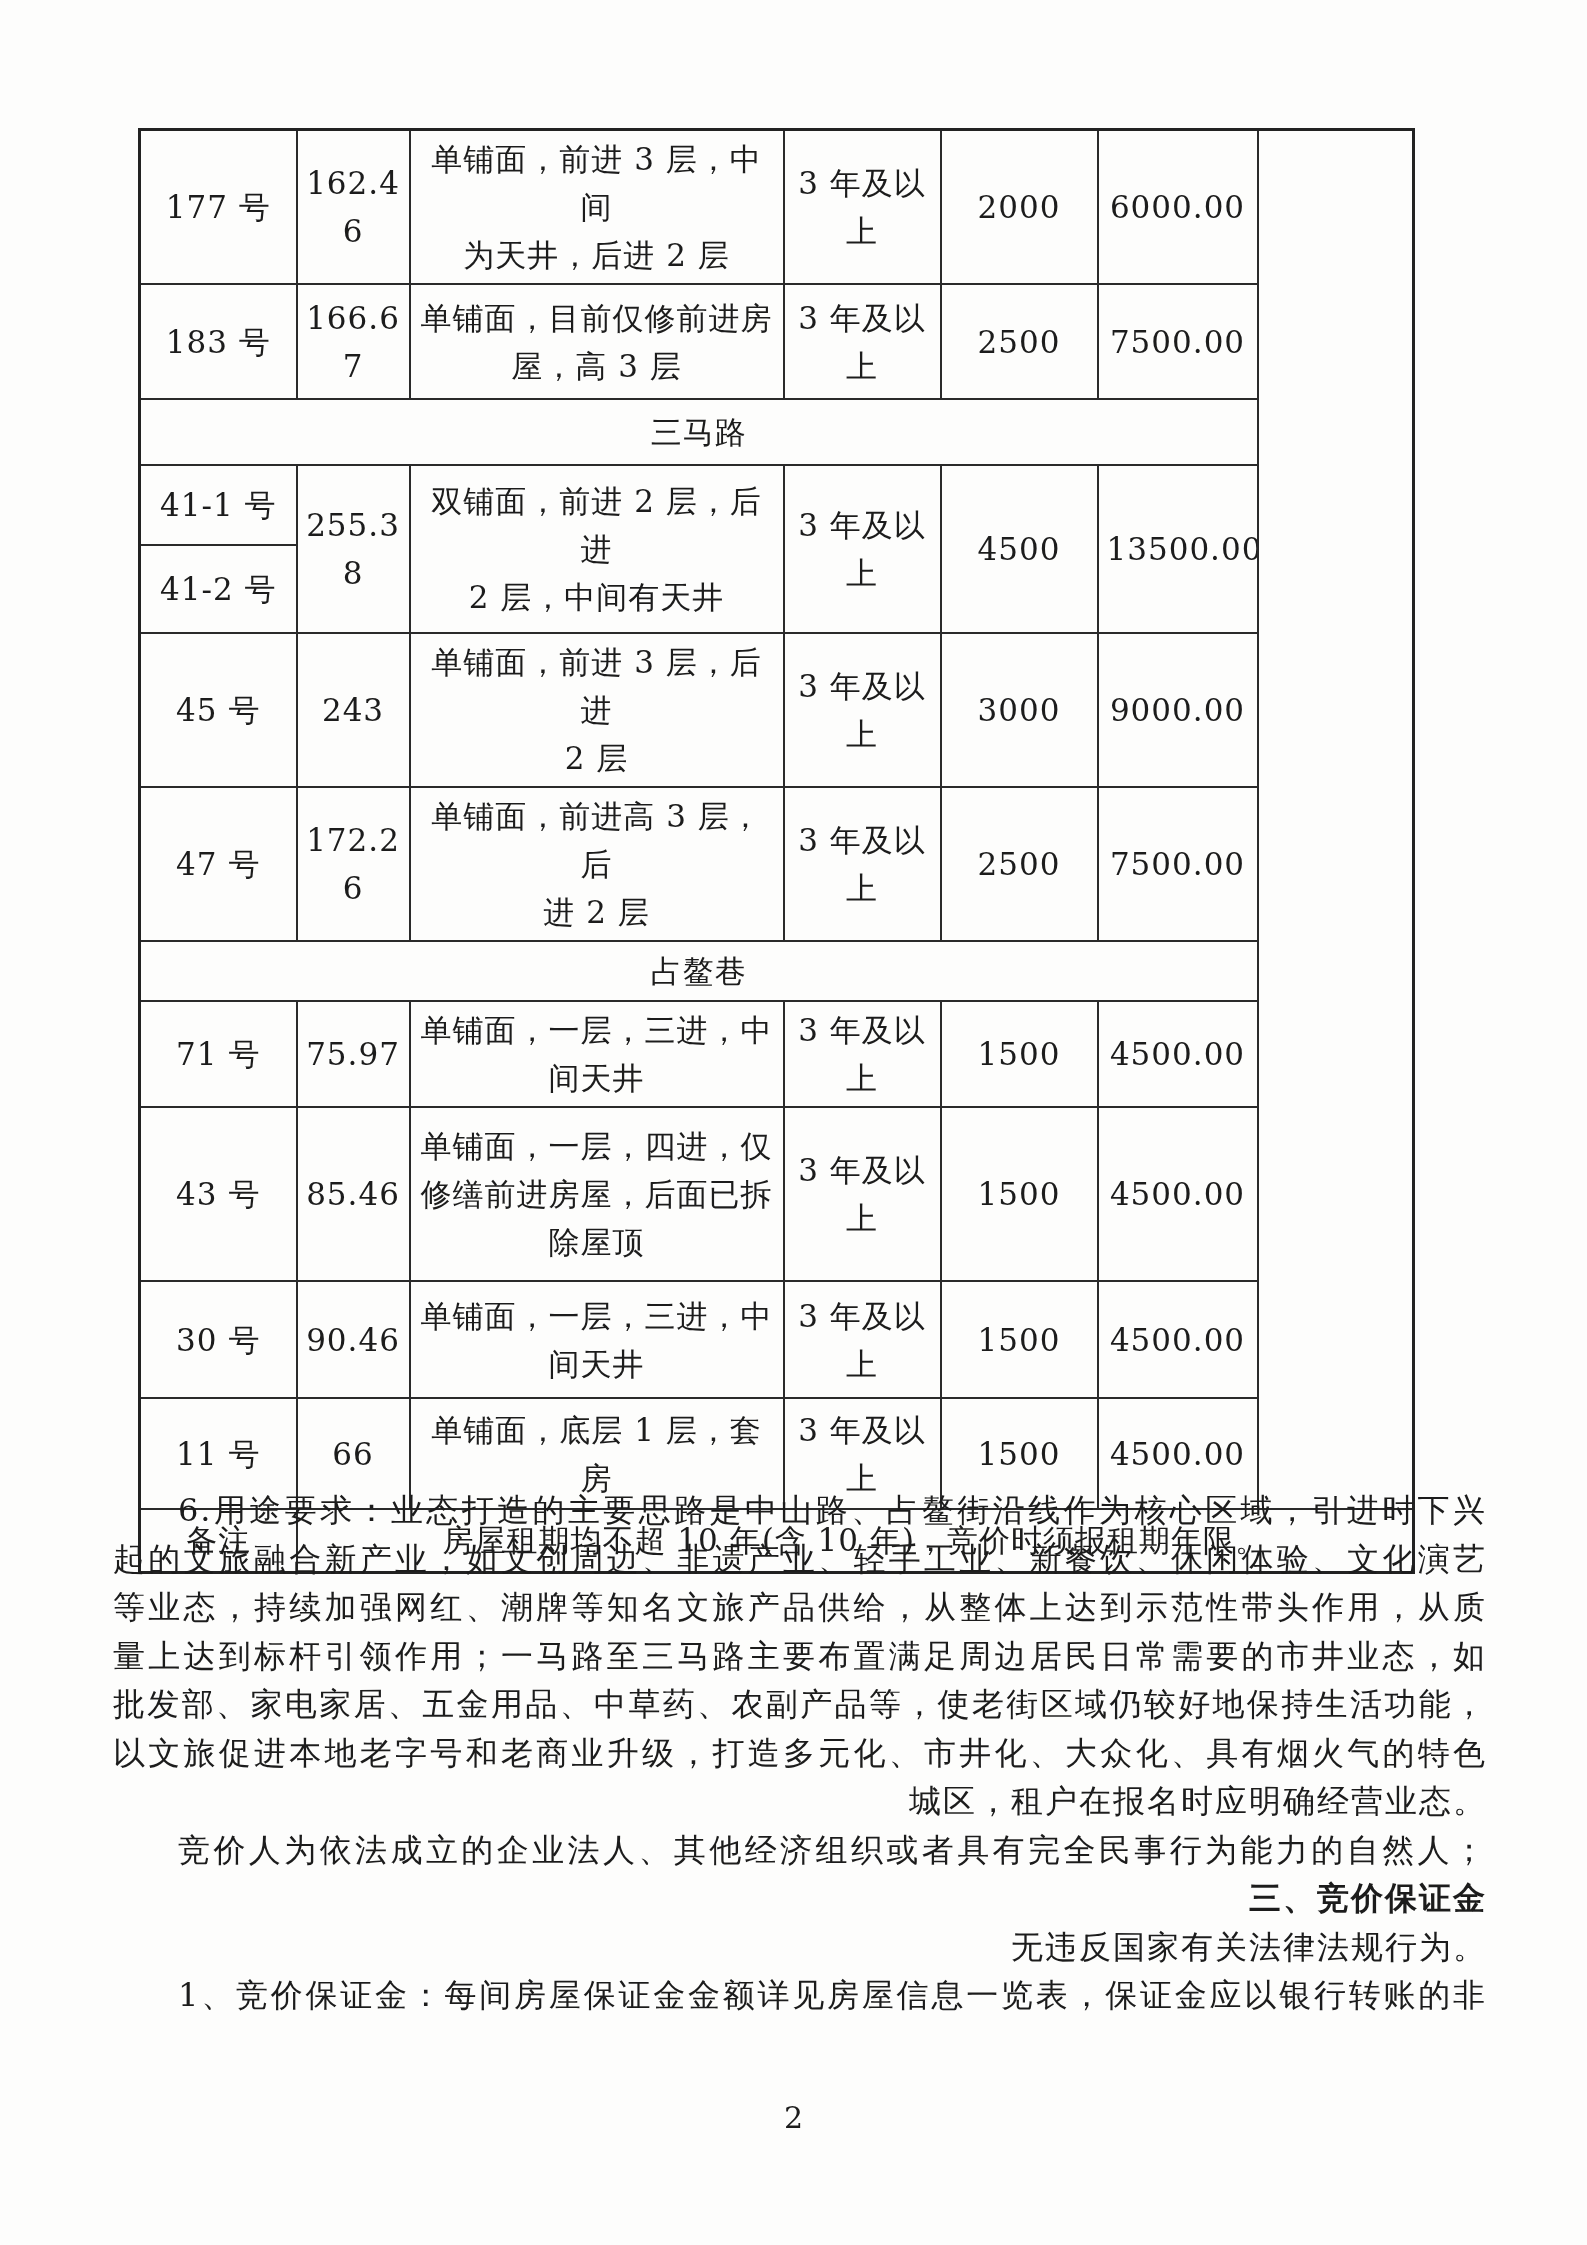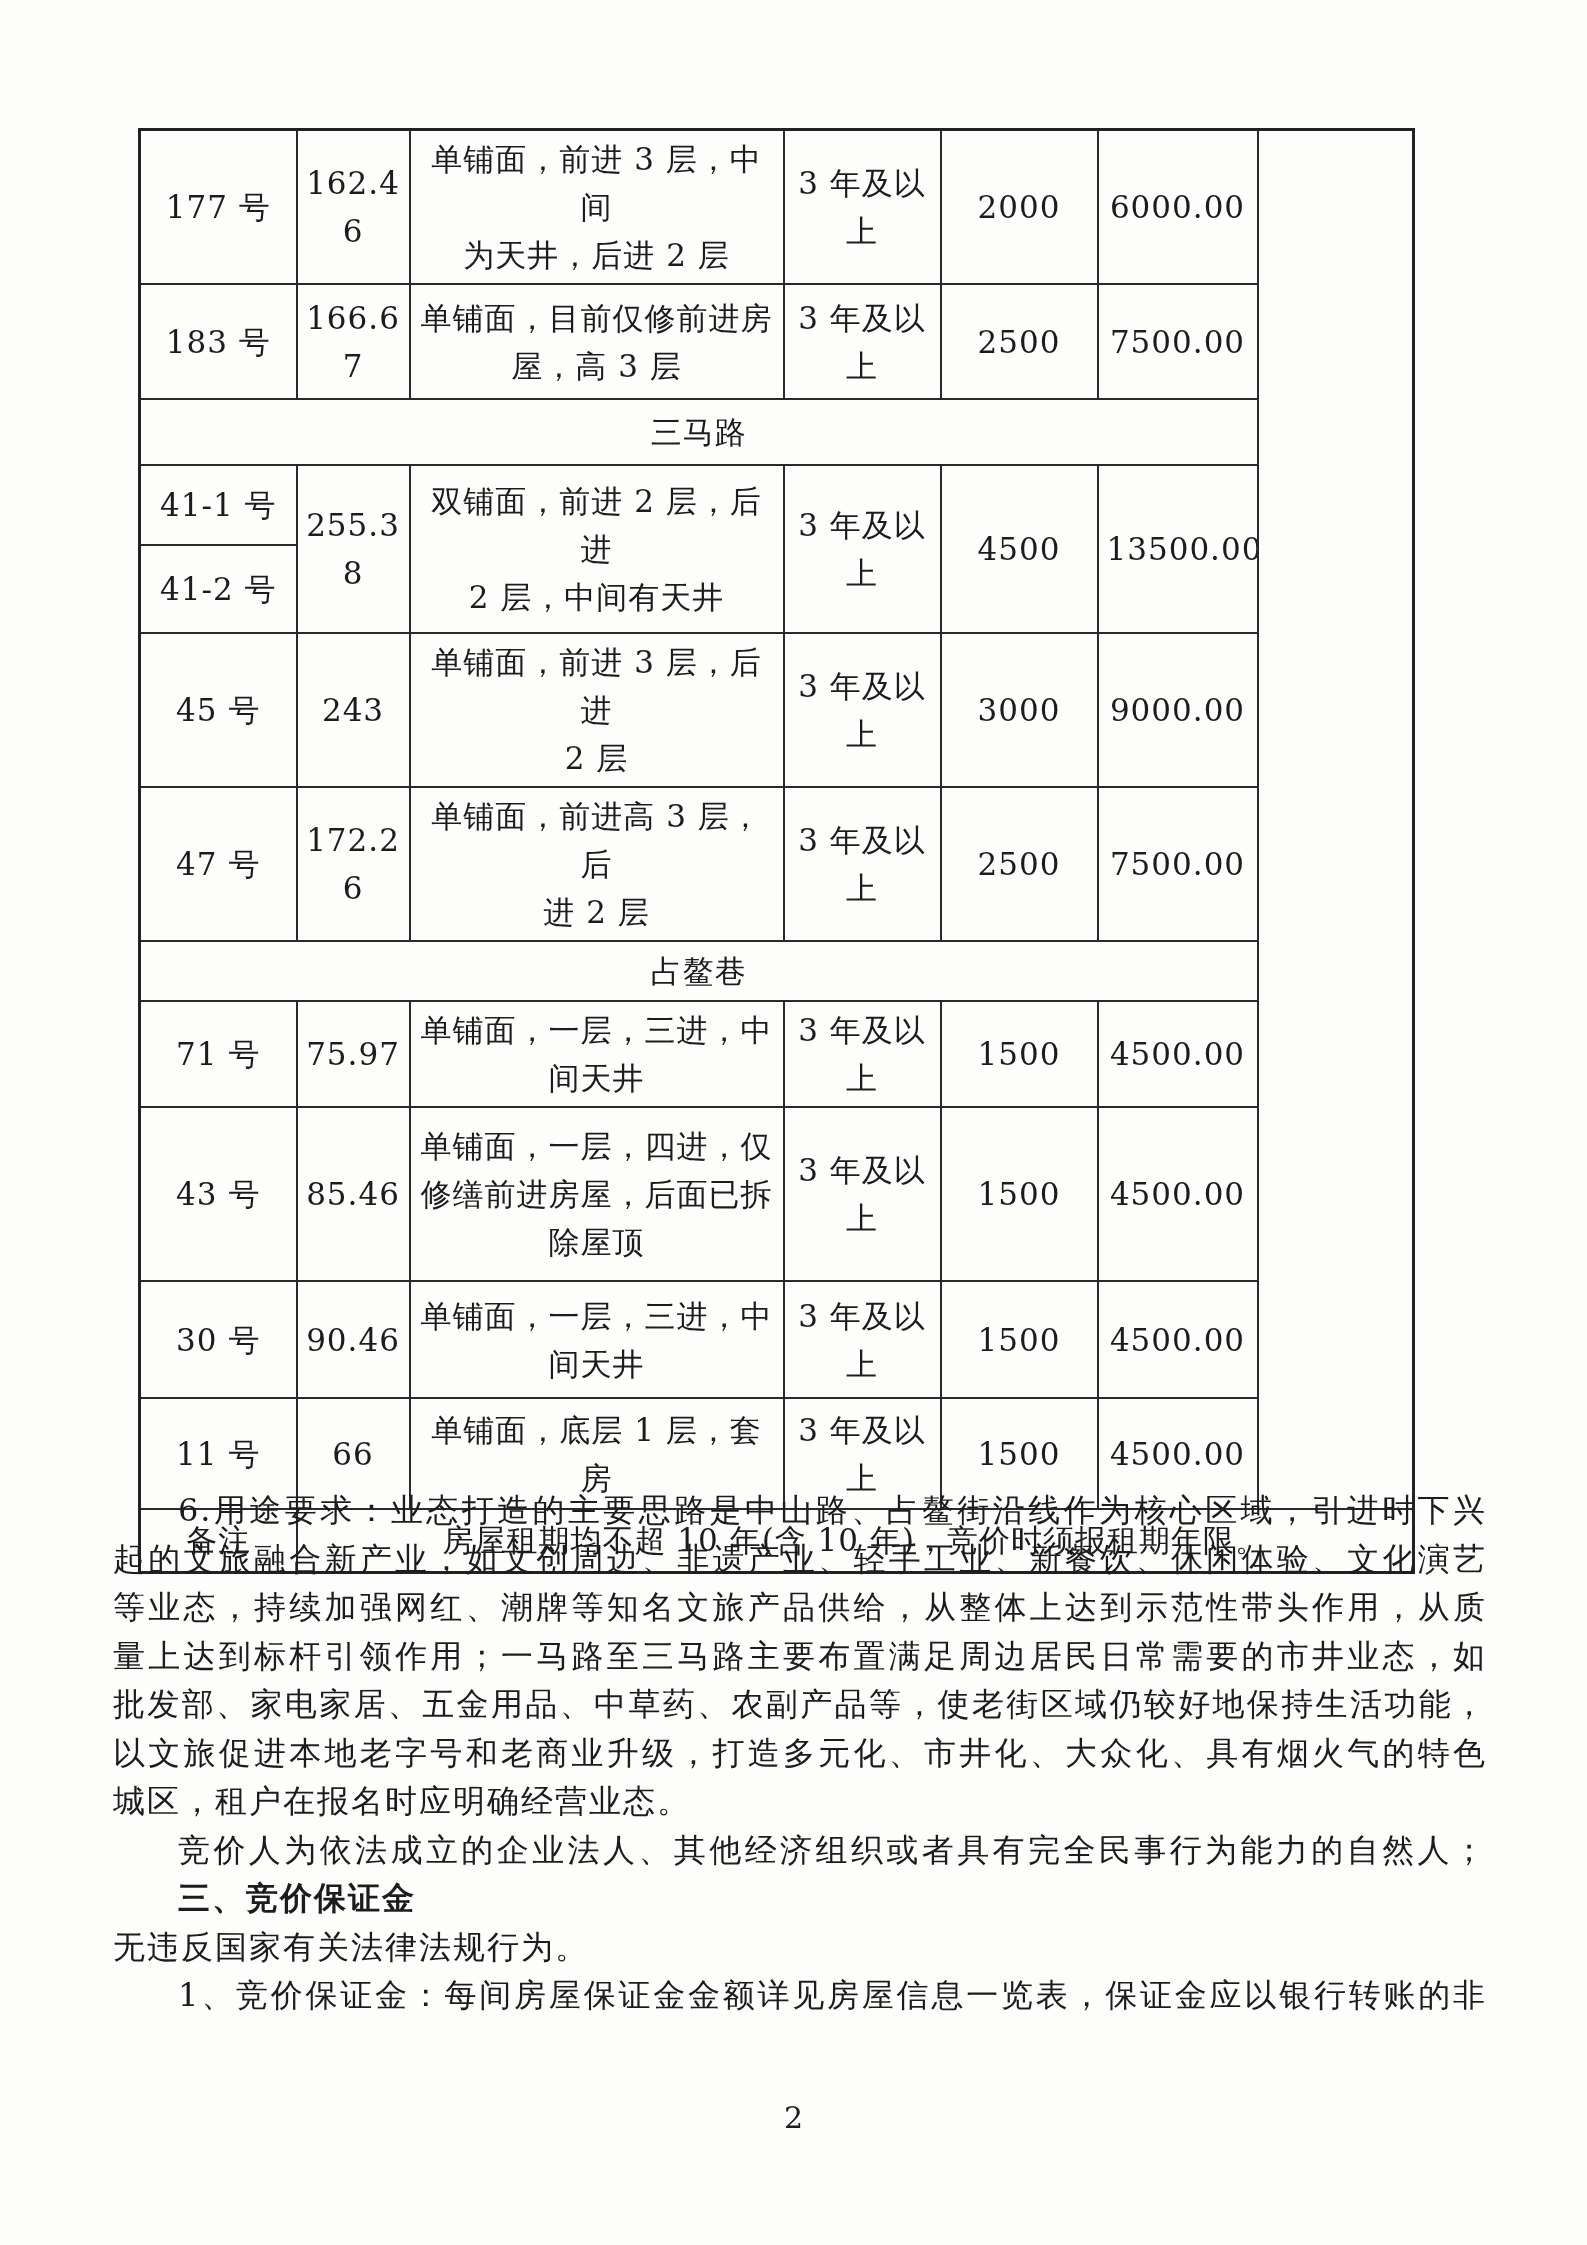--- a/index.html
+++ b/index.html
@@ -45,21 +45,21 @@
   tr.r-71{height:98px;}
   tr.r-43{height:174px;}
   tr.r-30{height:117px;}
   tr.r-11{height:111px;}
   tr.r-remark{height:63px;}
   
   .bodytext{
     position:absolute;left:113px;top:1486px;width:1374px;
     font-size:32px;line-height:48.5px;letter-spacing:2px;
   }
-  .line{min-height:48.5px;white-space:nowrap;}
+  .line{min-height:48.5px;white-space:nowrap;text-align:right;}
   .line.just{white-space:normal;text-align:justify;text-align-last:justify;}
   .line.indent{text-indent:65px;}
   .line.bold{font-weight:bold;}
   
   .pagenum{
     position:absolute;top:2100px;left:0;width:100%;
     text-align:center;font-size:30px;letter-spacing:0;
   }
 </style>
 </head>

